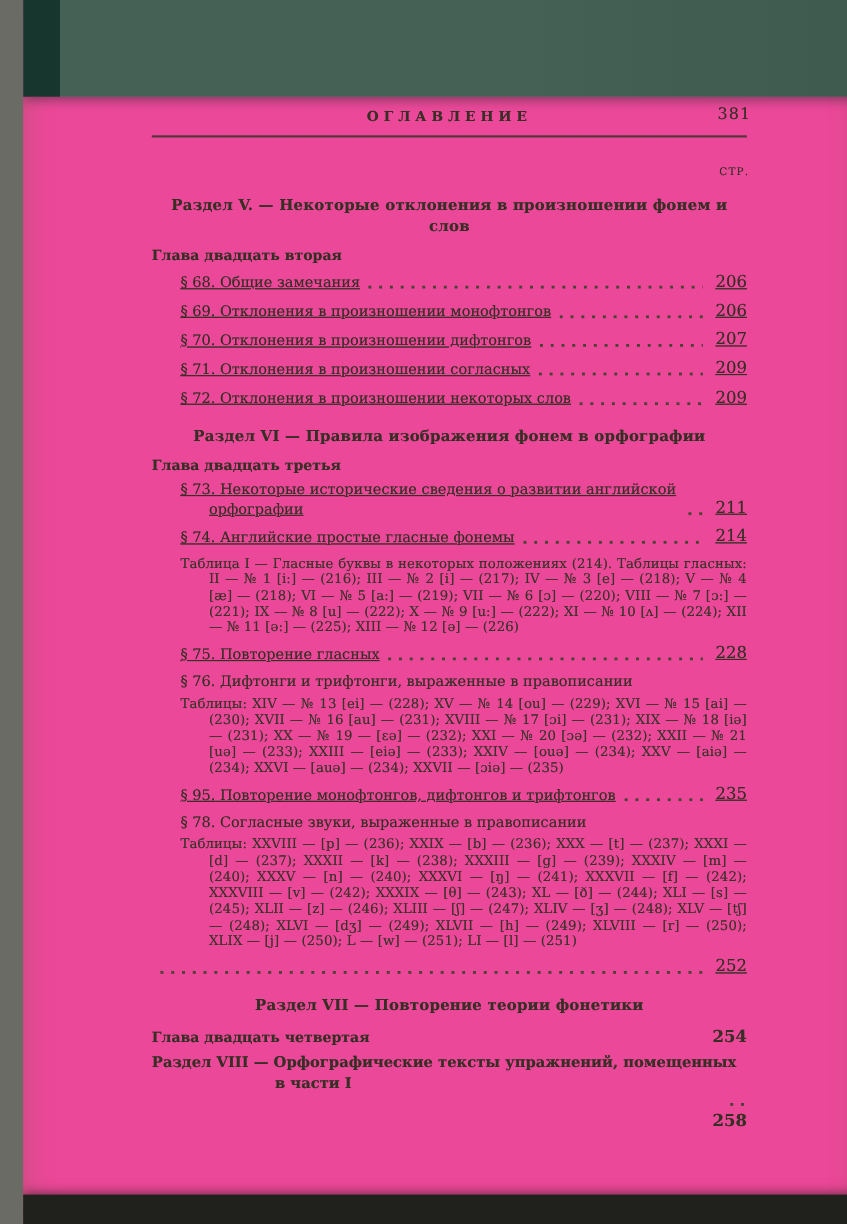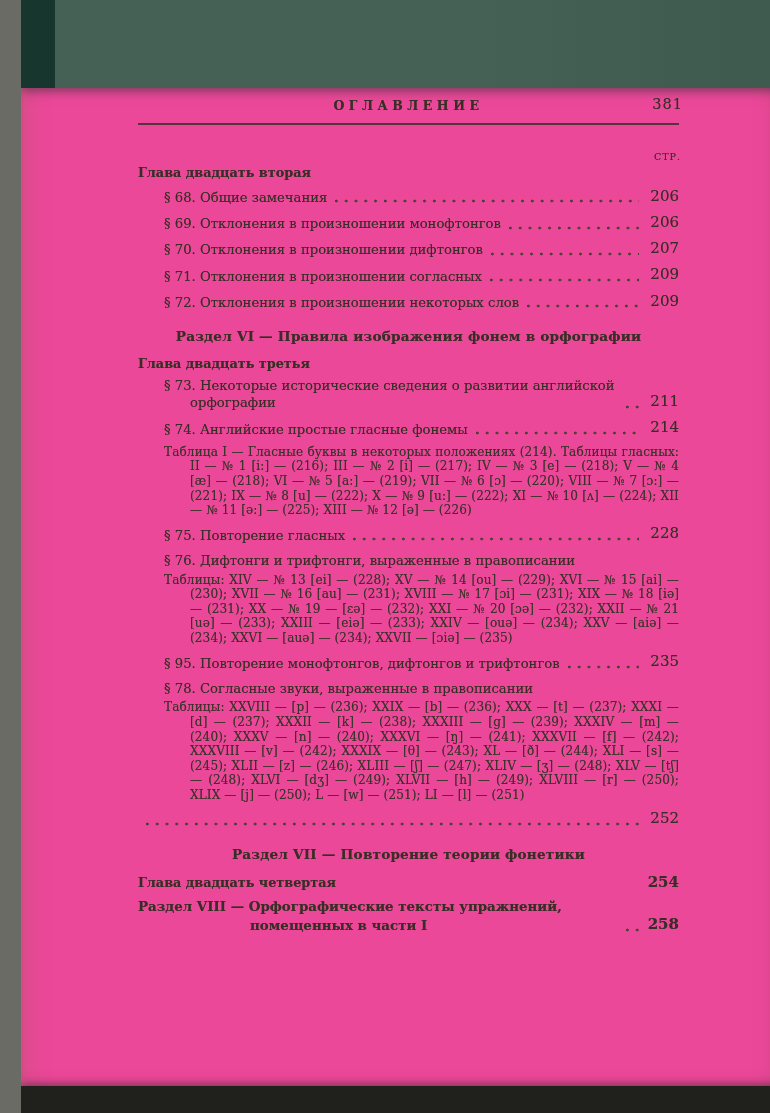--- a/index.html
+++ b/index.html
@@ -29,49 +29,50 @@
     font-size:12.5px; letter-spacing:4.5px; font-weight:700;}
   .hpage{position:absolute; right:-4px; top:-2px; font-size:14.5px; letter-spacing:1px;}
   .rule{height:2px; background:#3b332a; margin-top:7px; opacity:.85;}
   .collabel{text-align:right; font-size:9.5px; letter-spacing:1px; margin:26px -2px 0 0;}
 
   
   .row{}
   .section{margin:16px 4px 9px; text-align:center; font-weight:700; font-size:13.6px; line-height:1.4; letter-spacing:.2px;}
   .chapter{display:flex; align-items:baseline; font-weight:600; font-size:12.8px; margin:3px 0 6px;}
   .chapter .spacer{flex:1;}
-  .entry{display:flex; align-items:flex-end; margin:6.5px 0; font-size:13.2px; line-height:1.32;}
+  .entry{display:flex; align-items:flex-end; margin:6.5px 0; font-size:13.2px; line-height:1.32;text-decoration:underline;}
   .entry .entry-text{padding-left:52px; text-indent:-26px;}
   .entry-noleader{padding-left:26px; margin:8px 0 3px; font-size:13.2px; line-height:1.32;}
   .leader{
     flex:1 1 auto; min-width:14px; height:12px; margin:0 2px 2px 7px; align-self:flex-end;
     background-image:radial-gradient(circle at 2.2px 9px, #4a4136 1.25px, rgba(0,0,0,0) 1.7px);
     background-size:9.8px 12px; background-repeat:repeat-x;
   }
   .entry-page{width:38px; text-align:right; font-size:15px; flex:0 0 auto;}
   .tables{margin:1px 0 5px; padding-left:52px; text-indent:-26px;
     font-size:12.1px; line-height:1.21; text-align:justify; letter-spacing:.1px; color:#3b332a;}
-  .section-entry{display:flex; align-items:flex-end; font-weight:700; font-size:13.4px; margin:2px 0; line-height:1.4;}
+  .section-entry{display:flex; align-items:flex-end; font-weight:700; font-size:13.4px; margin:2px 0; line-height:1.4;flex-direction:column;}
   .section-entry .entry-text{padding-left:112px; text-indent:-112px;}
 </style>
 </head>
 <body>
 
 <div class="page" style="background: #ec4899; margin-left: 21px;">
   <div class="band-top"></div>
   <div class="band-bottom" style="background: rgb(32, 32, 29);"></div>
 
   <div class="content" style="color: rgb(55, 47, 37);">
     <div class="header">
       <span class="htitle">ОГЛАВЛЕНИЕ</span>
       <span class="hpage">381</span>
     </div>
     <div class="rule"></div>
     <div class="collabel">СТР.</div>
     <div id="toc">
+        <div class="row section">Раздел V. — Некоторые отклонения в произношении фонем и слов</div>
         <div class="row chapter">Глава двадцать вторая</div>
         <div class="row entry">
           <span class="entry-text">§ 68. Общие замечания</span>
           <span class="leader"></span>
           <span class="entry-page">206</span>
         </div>
         <div class="row entry">
           <span class="entry-text">§ 69. Отклонения в произношении монофтонгов</span>
           <span class="leader"></span>
           <span class="entry-page">206</span>

